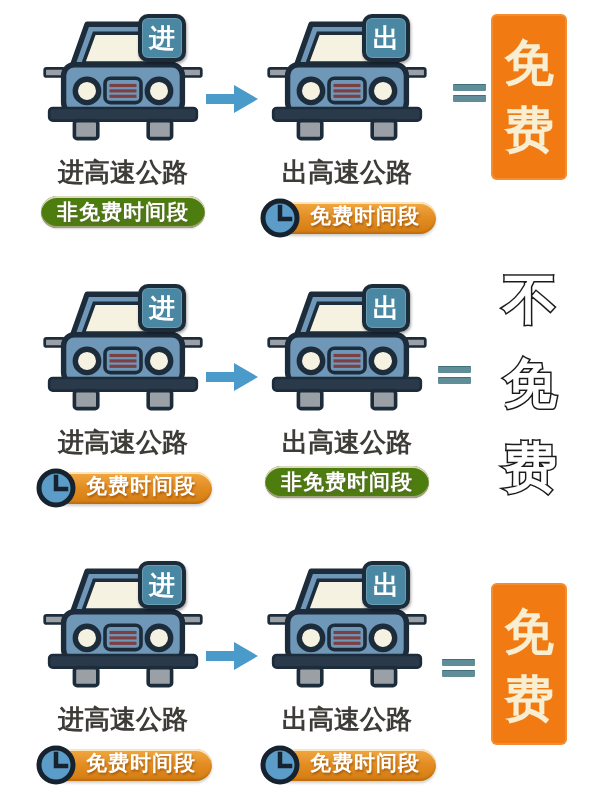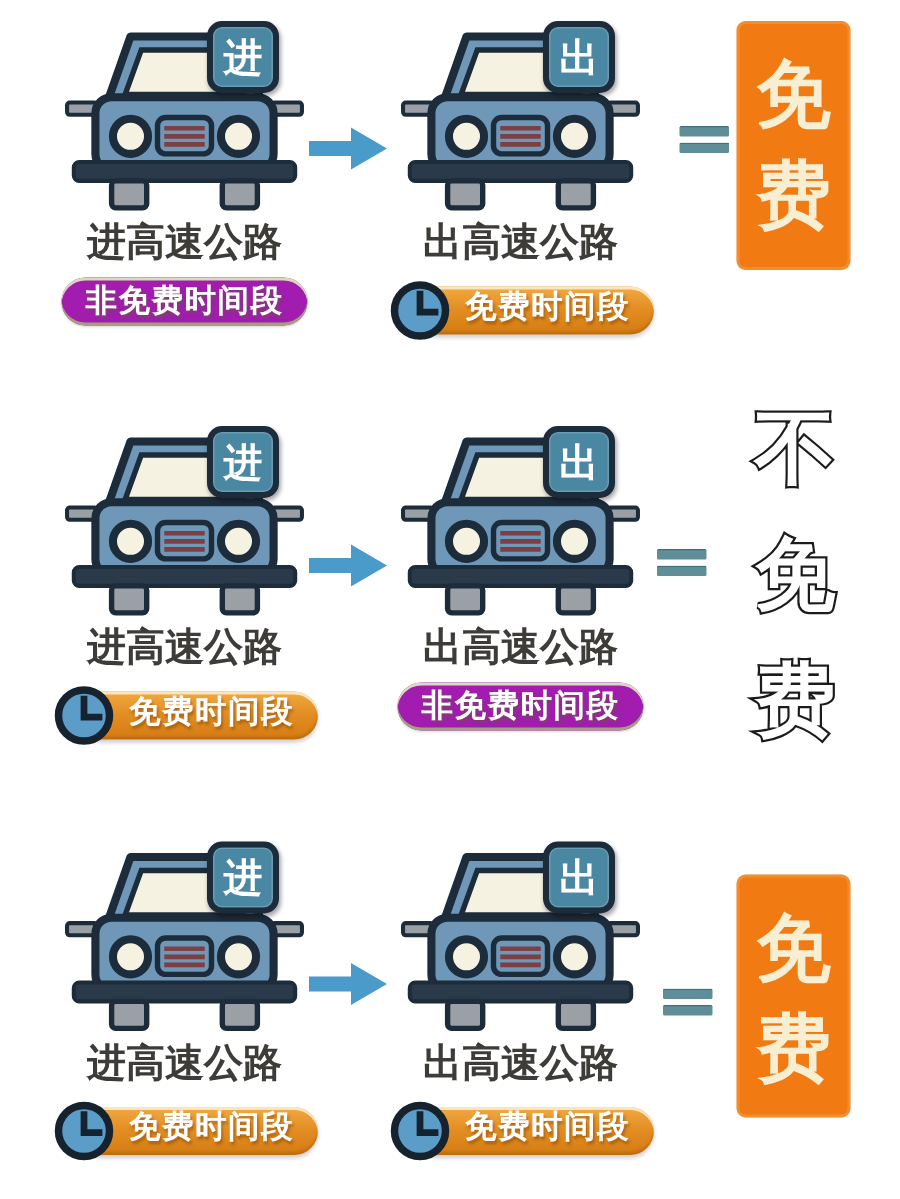--- a/index.html
+++ b/index.html
@@ -22,38 +22,38 @@
   .car-svg{display:block;margin:4px auto 0;width:166px;height:126px;}
 
   .sign-badge{
     position:absolute;top:0;left:100px;width:40px;height:40px;z-index:3;
     background:#4a87a3;border:4px solid #1d2c3b;border-radius:10px;
     color:#ffffff;font-size:26px;font-weight:bold;line-height:40px;text-align:center;
     box-shadow:1px 2px 3px rgba(0,0,0,.35), inset 0 0 0 1px rgba(255,255,255,.18);
   }
 
   .car-label{
-    margin-top:0;text-align:center;
+    margin-top:11px;text-align:center;
     font-size:26px;font-weight:bold;color:#3e3c38;letter-spacing:0px;white-space:nowrap;
     text-shadow:-2px -2px 0 #fff,2px -2px 0 #fff,-2px 2px 0 #fff,2px 2px 0 #fff,0 0 7px #fff;
   }
 
   
   .time-badge{position:relative;margin-top:6px;display:flex;justify-content:center;align-items:center;}
   .pill{
     height:32px;line-height:32px;border-radius:17px;padding:0 16px;
     font-size:21px;font-weight:bold;color:#ffffff;letter-spacing:1px;white-space:nowrap;
   }
   .pill.free{
     background:linear-gradient(180deg,#f2a942 0%,#e28c22 50%,#d47c12 100%);
     box-shadow:inset 0 2px 0 rgba(252,240,210,.85), inset 0 -2px 2px rgba(150,80,0,.35), 0 2px 3px rgba(0,0,0,.2);
     padding-left:34px;text-shadow:1px 2px 2px rgba(120,60,0,.5);font-family:Liberation Mono, monospace;
   }
   .pill.nonfree{
-    background:#a21caf;
+    background:#4d7c0f;
     box-shadow:inset 0 2px 0 #dcd9bd, inset 0 -2px 0 #a3a07c, 0 1px 2px rgba(0,0,0,.15);
     text-shadow:1px 2px 2px rgba(95,92,60,.55);
   }
   .clock{position:relative;width:44px;height:44px;margin-right:-26px;z-index:2;flex:0 0 44px;}
 
   
   .arrow{position:absolute;left:206px;width:52px;height:30px;}
   #row1 .arrow{top:84px;}
   #row2 .arrow{top:96px;}
   #row3 .arrow{top:108px;}

